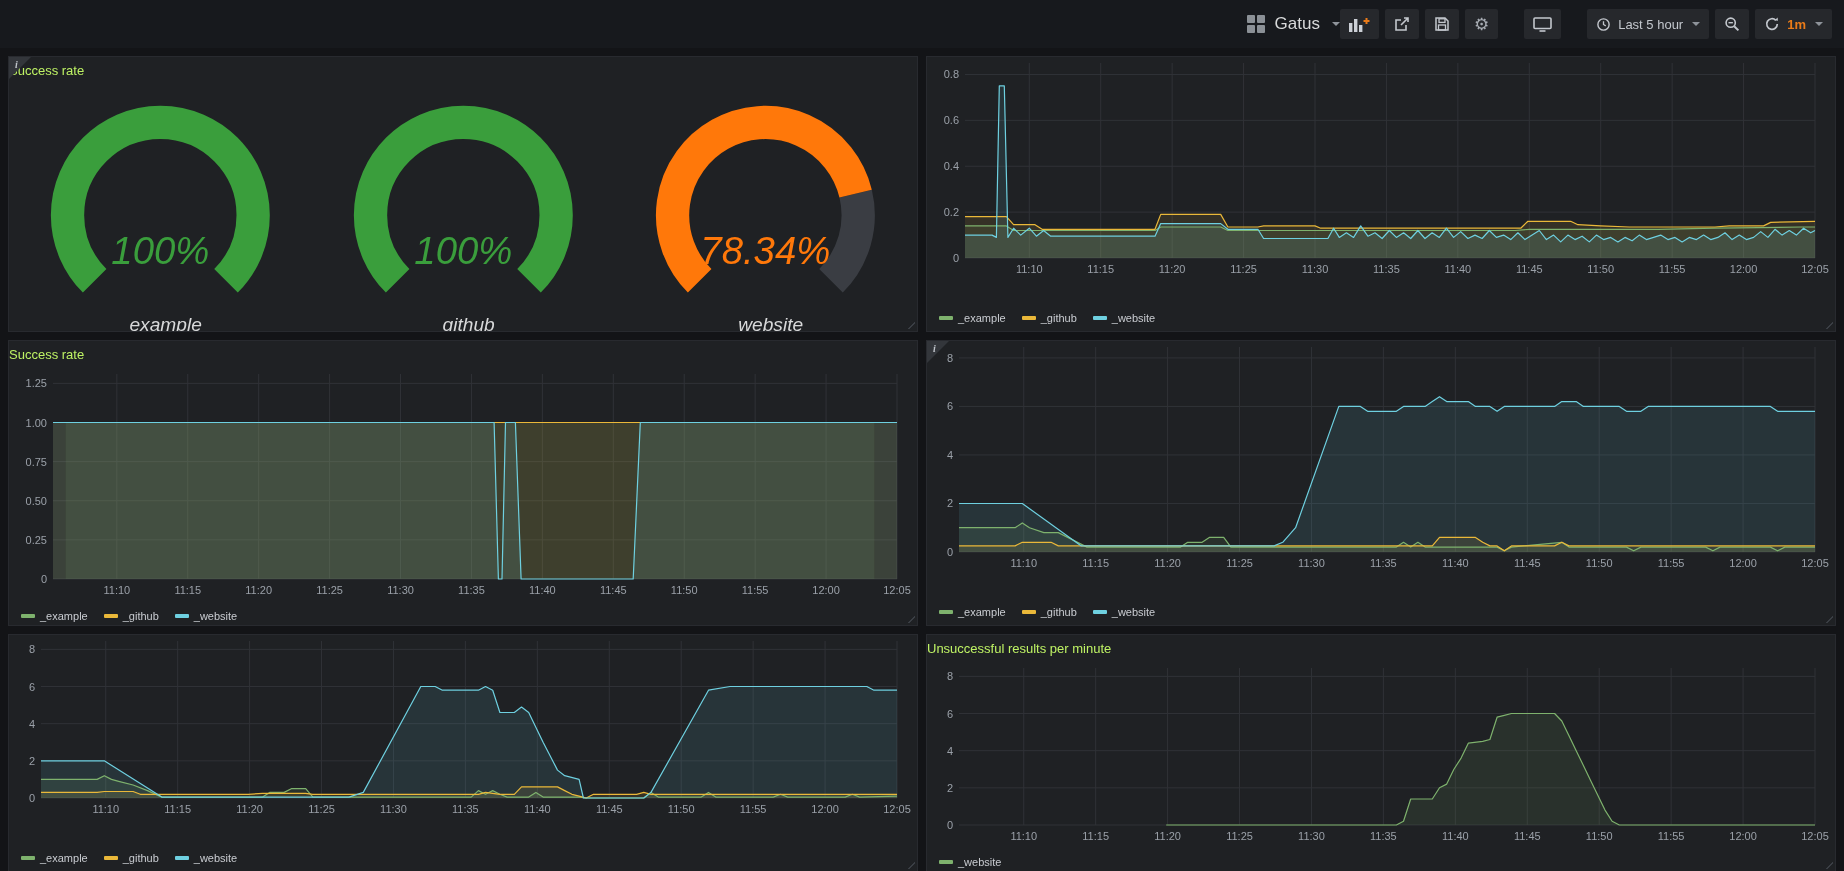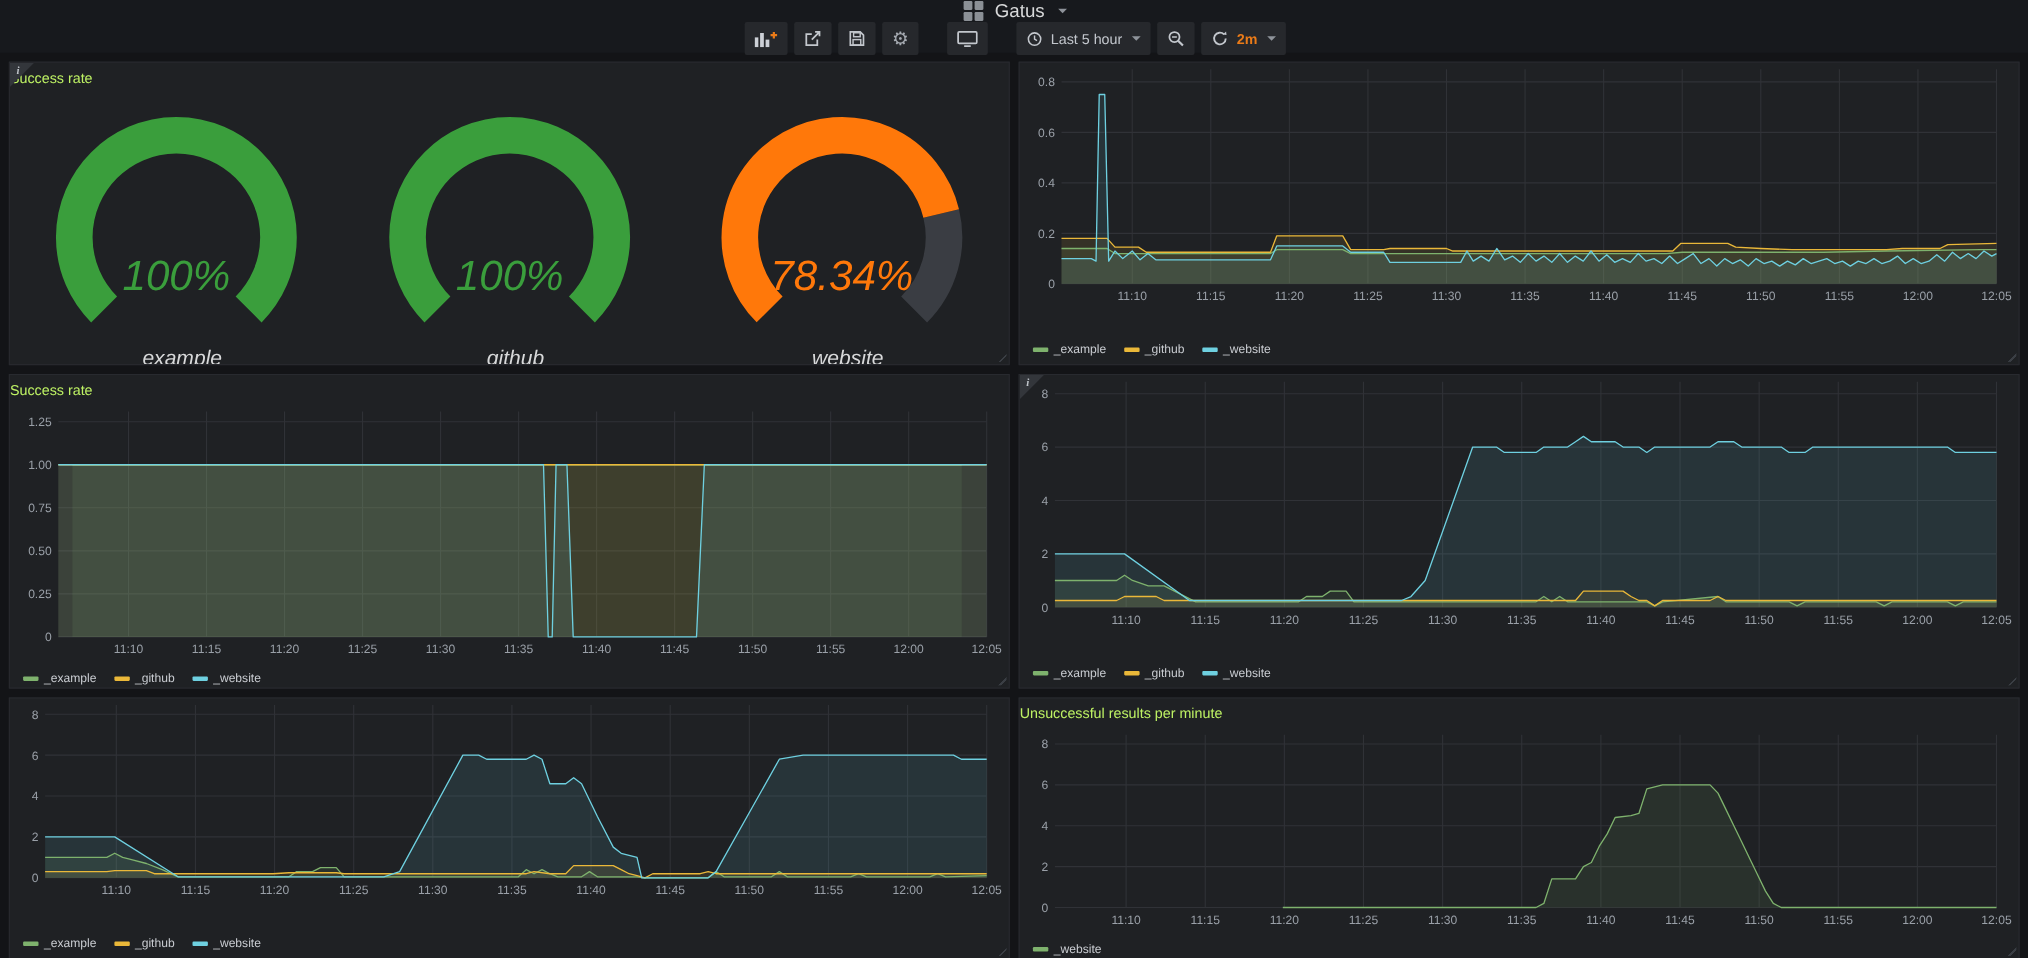--- a/index.html
+++ b/index.html
@@ -1,20 +1,20 @@
 <!DOCTYPE html>
 <html><head>
 <meta charset="utf-8">
 <style>
   html,body{margin:0;padding:0;background:#131417;}
   body{width:1844px;height:871px;overflow:hidden;font-family:"Liberation Sans",sans-serif;
        -webkit-font-smoothing:antialiased;color:#d8d9da;}
   
-  .topbar{height:48px;background:#17191d;display:flex;align-items:center;justify-content:space-between;
-          padding:0 12px 0 14px;box-sizing:border-box;flex-direction:column;}
+  .topbar{height:48px;background:#17191d;display:flex;align-items:center;justify-content:flex-end;
+          padding:0 12px 0 14px;box-sizing:border-box;}
   .tb-left{display:flex;align-items:center;gap:10px;}
   .appicon{display:grid;grid-template-columns:8px 8px;grid-template-rows:8px 8px;gap:2px;cursor:pointer;}
   .appicon i{background:#8b9096;border-radius:1px;display:block;}
   .dtitle{font-size:17px;color:#d8d9da;cursor:pointer;}
   .caret{width:0;height:0;border-left:4px solid transparent;border-right:4px solid transparent;
          border-top:4px solid #8e939a;display:inline-block;margin-left:2px;}
   .tb-right{display:flex;align-items:center;gap:6px;}
   .tbtn{background:#26282c;border-radius:2px;height:30px;display:flex;align-items:center;gap:7px;
         padding:0 9px;cursor:pointer;color:#c3c7cd;font-size:13px;}
   .tbtn svg{display:block;}
@@ -104,21 +104,21 @@
         <circle cx="6.7" cy="6.7" r="4.6" fill="none" stroke="#c3c7cd" stroke-width="1.6"></circle>
         <path d="M4.5 6.7h4.4" stroke="#c3c7cd" stroke-width="1.4"></path>
         <path d="M10.2 10.2L14.4 14.4" stroke="#c3c7cd" stroke-width="2"></path>
       </svg>
     </div>
     <div class="tbtn">
       <svg width="16" height="16" viewBox="0 0 16 16">
         <path d="M13.3 8a5.3 5.3 0 1 1-1.5-3.7" fill="none" stroke="#c3c7cd" stroke-width="1.7"></path>
         <path d="M13.6 1.6l0.4 3.2-3.2-0.5z" fill="#c3c7cd"></path>
       </svg>
-      <span class="orange">2m</span>
+      <span class="orange">1m</span>
       <span class="caret"></span>
     </div>
   </div>
 </div>
 
 <div class="grid" id="panels">
     <div class="panel">
       <div class="corner"></div>
       <span class="ci">i</span>
       <div class="ptitle">Success rate</div>

